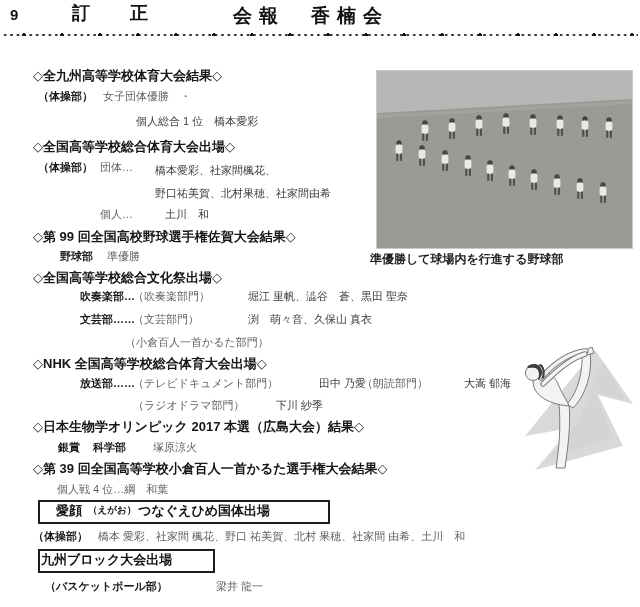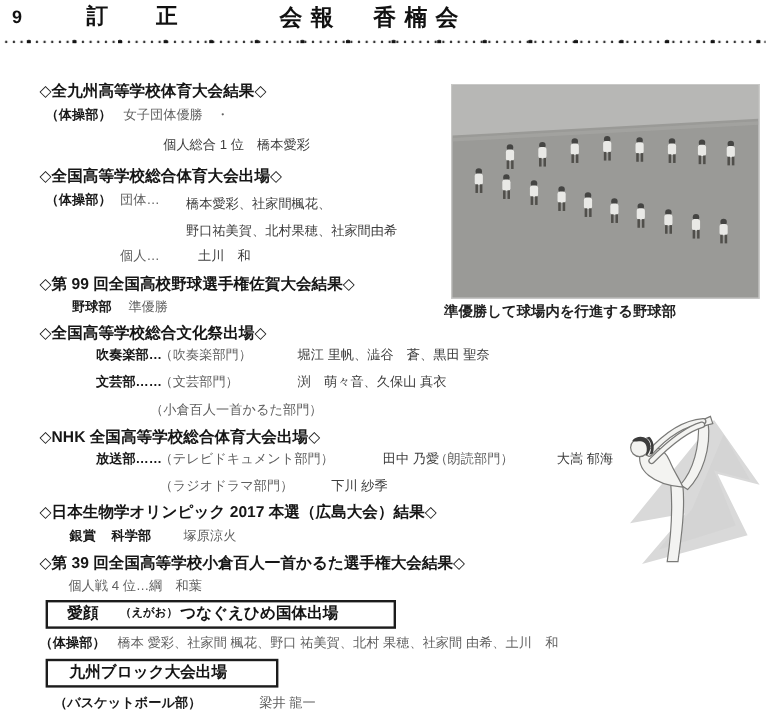--- a/index.html
+++ b/index.html
@@ -34,23 +34,23 @@
   .photo-caption{
     position:absolute;left:370px;top:251px;width:266px;text-align:left;
     font-size:12px;font-weight:700;color:#222;
   }
   .gym-illust{position:absolute;left:483px;top:342px;width:157px;height:140px;}
   .hl-box{
     position:absolute;border:2px solid #1c1c1c;height:20px;
     display:flex;align-items:flex-start;background:#fff;
   }
   .hl-box .t-main{font-weight:700;color:#141414;font-size:13px;}
-  .hl-box .t-kana{font-weight:700;color:#141414;font-size:9.5px;margin:2px 2px 0 18px;}
+  .hl-box .t-kana{font-weight:700;color:#141414;font-size:9.5px;margin:2px 2px 0 6px;}
   .box1{left:38px;top:500px;width:272px;padding-left:16px;}
-  .box2{left:38px;top:549px;width:172px;padding-left:18px;}
+  .box2{left:38px;top:549px;width:172px;padding-left:1px;}
 </style>
 </head>
 <body>
 
 <div class="page">
 
   <span class="pos hdr-num" style="left:10px;top:6px">9</span>
   <span class="pos hdr-title" style="left:72px;top:3px">訂　正</span>
   <span class="pos hdr-journal" style="left:233px;top:5px">会報　香楠会</span>
   <div class="dotted-rule"></div>

